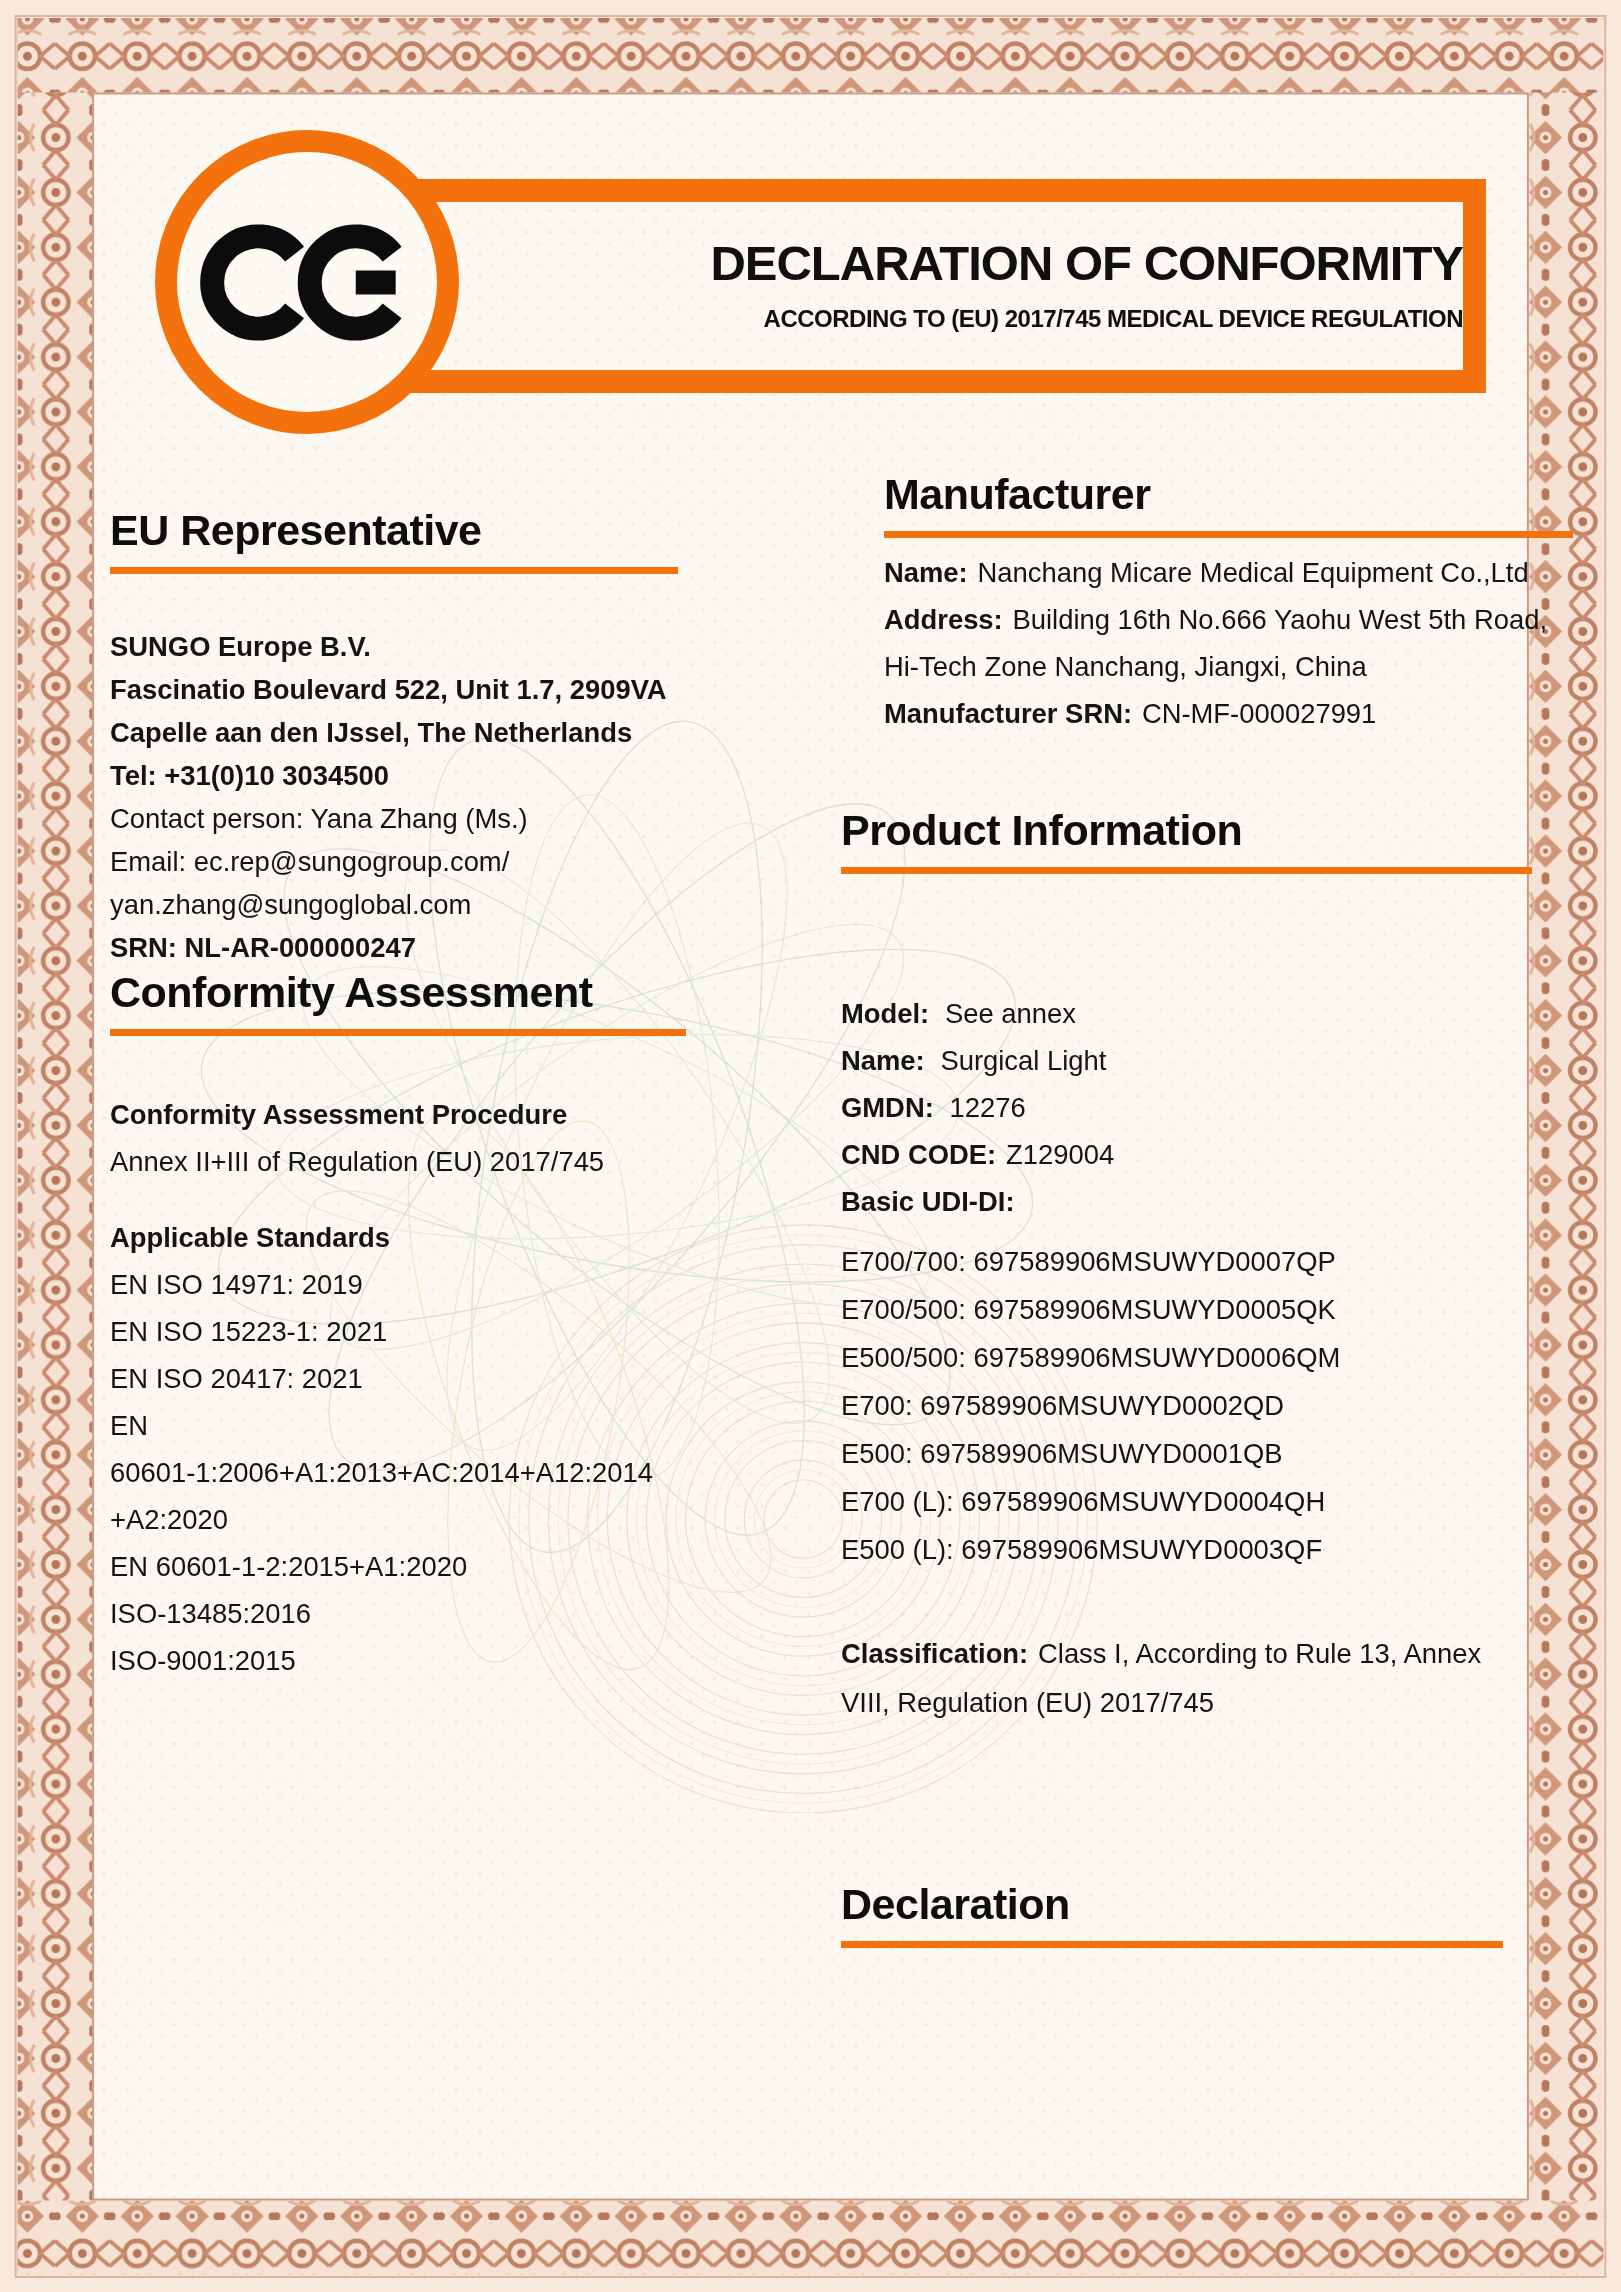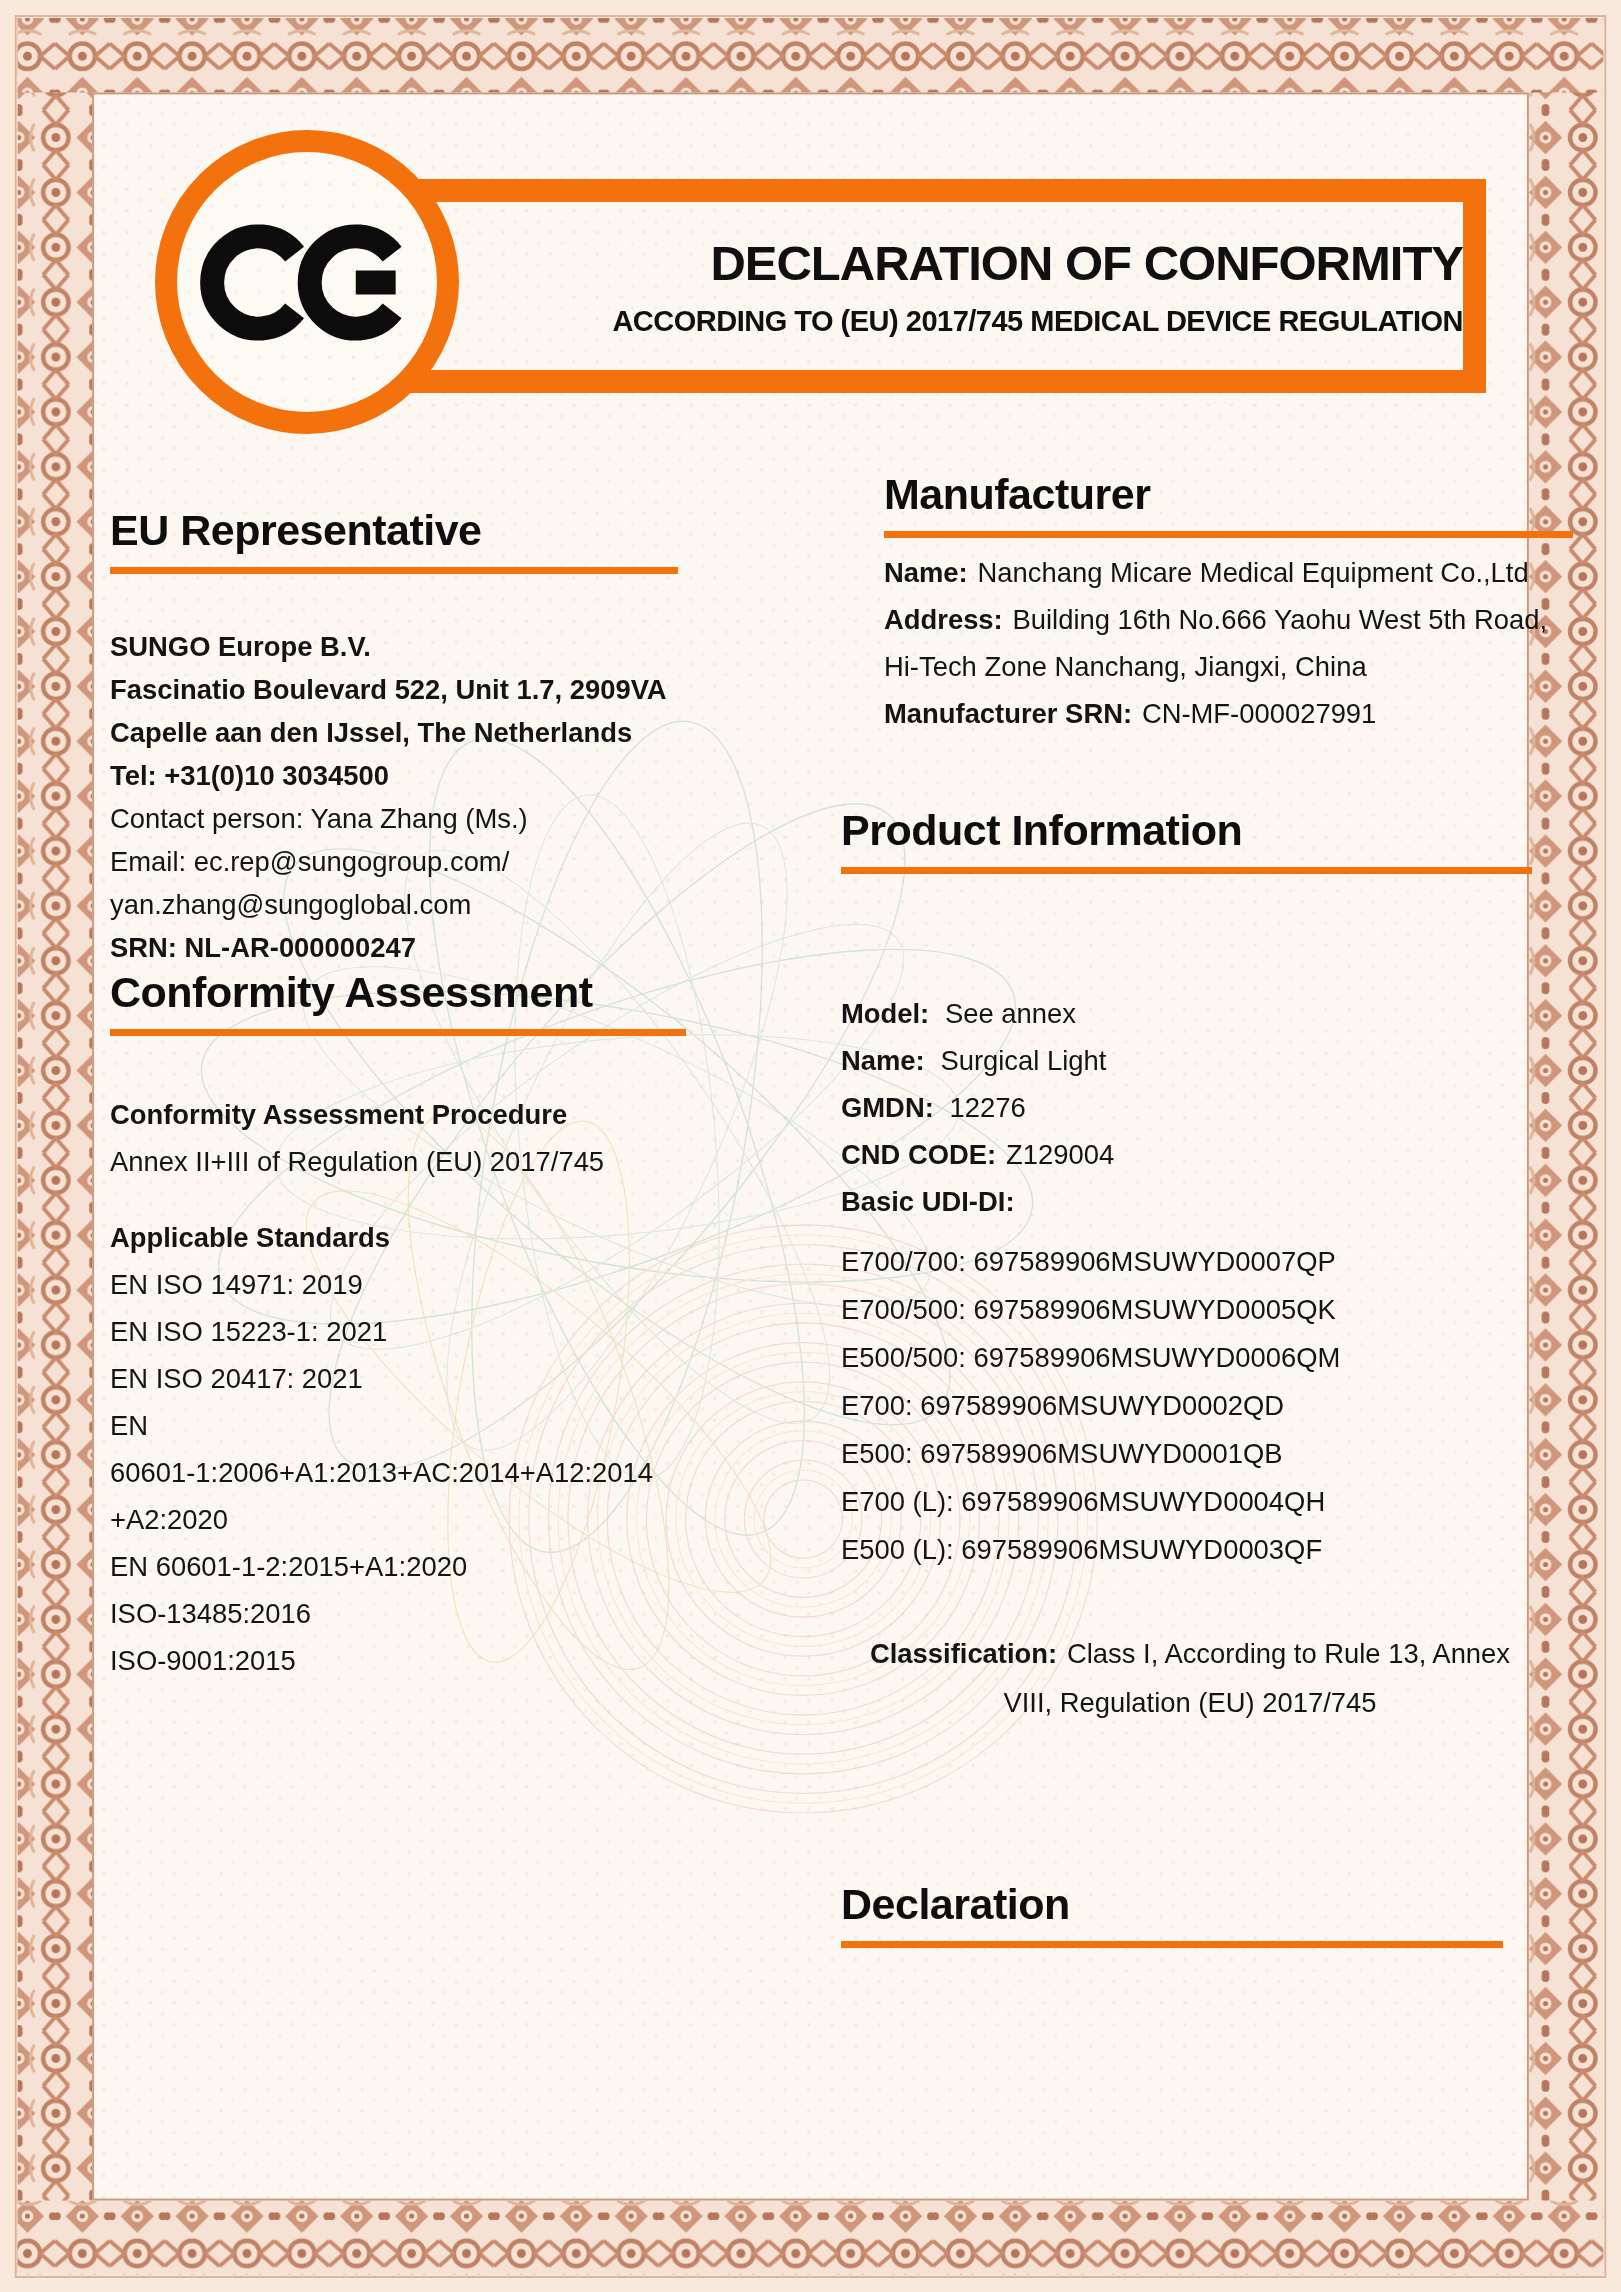--- a/index.html
+++ b/index.html
@@ -39,21 +39,21 @@
     text-align: right;
     padding-top: 33px;
   }
   .banner-title {
     font-size: 49px;
     font-weight: bold;
     letter-spacing: -1px;
     color: #101010;
   }
   .banner-sub {
-    font-size: 29px;
+    font-size: 24px;
     font-weight: bold;
     margin-top: 13.7px;
     letter-spacing: -0.5px;
     color: #101010;
   }
 
   
   .ce-circle {
     position: absolute;
     left: 155px; top: 130px;
@@ -77,21 +77,21 @@
     font-size: 43px;
     font-weight: bold;
     letter-spacing: -0.5px;
     color: #0e0e0e;
   }
   .rule { height: 6.9px; background: #f3720e; margin-top: 11.8px; }
   .line { font-size: 27.4px; }
   .lh44 .line { line-height: 43px; }
   .lh48 .line { line-height: 47px; }
   .lh49 .line { line-height: 48px; }
-  .lh50 .line { line-height: 49px; text-align: center; }
+  .lh50 .line { line-height: 49px; }
   .b { font-weight: bold; }
   .mt52 { margin-top: 51px; }
   .mt56 { margin-top: 55px; }
   .mt30 { margin-top: 29px; }
   .mt12 { margin-top: 11.8px; }
   .mt14 { margin-top: 13.7px; }
   .mt118 { margin-top: 116px; }
   .plabel { font-weight: bold; margin-right: 15.7px; }
   .mlabel { font-weight: bold; margin-right: 9.8px; }
 </style>

